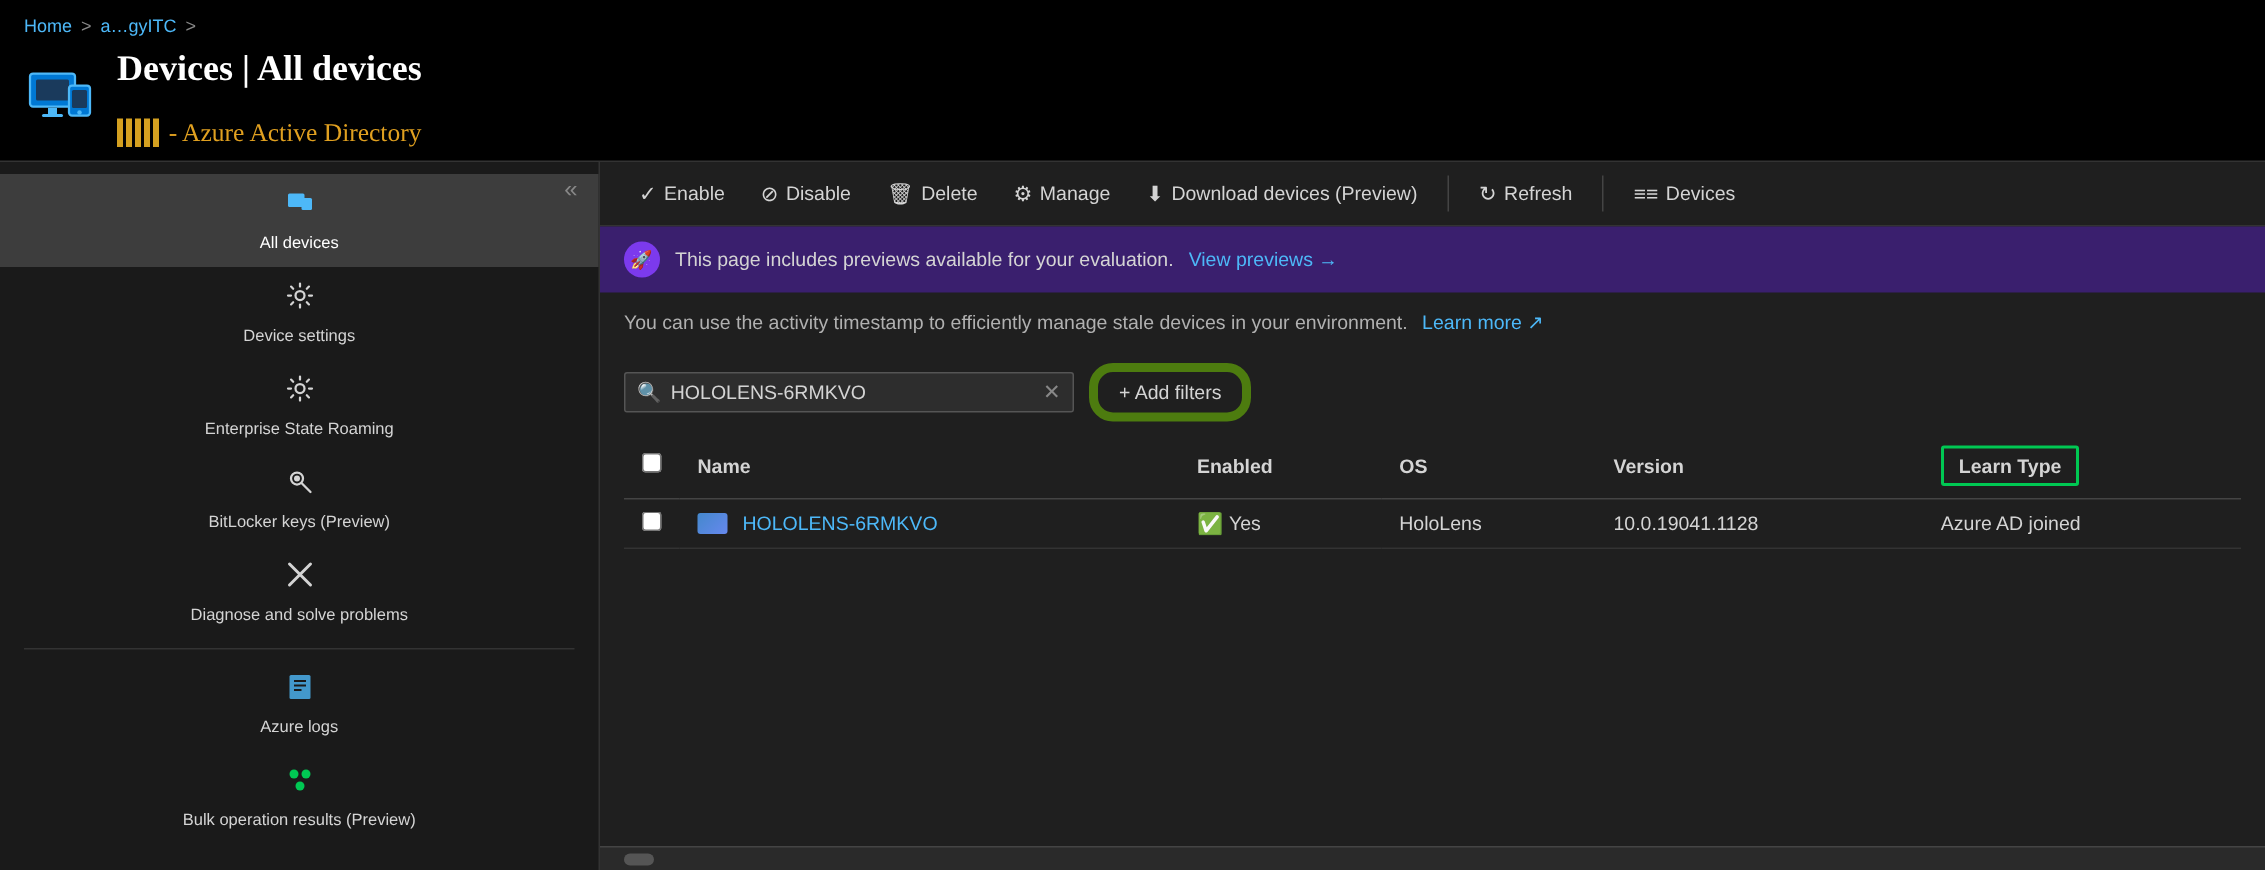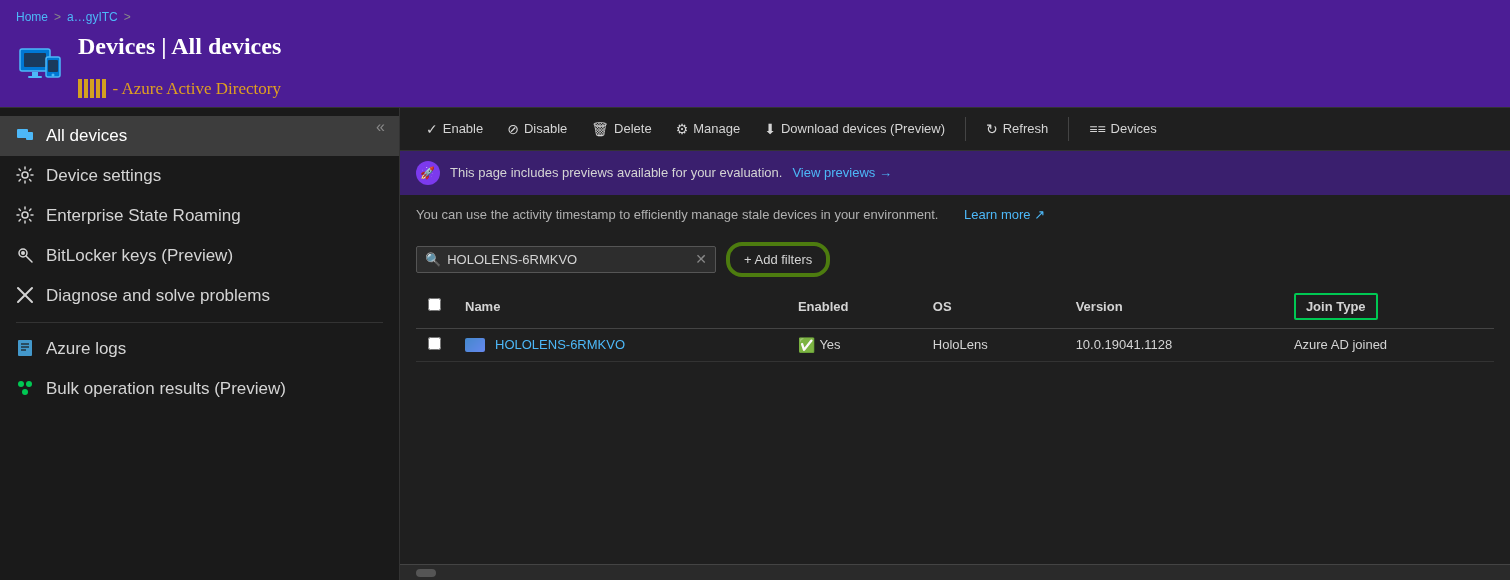--- a/index.html
+++ b/index.html
@@ -8,21 +8,21 @@
       color: #d4d4d4;
       font-family: 'Segoe UI', Arial, sans-serif;
       font-size: 13px;
       height: 580px;
       overflow: hidden;
       display: flex;
       flex-direction: column;
     }
     
     .header {
-      background: #4c1d95;
+      background: #000000;
       padding: 10px 16px 8px 16px;
       border-bottom: 1px solid #333;
     }
     .breadcrumb {
       display: flex;
       align-items: center;
       gap: 6px;
       margin-bottom: 8px;
       font-size: 12px;
     }
@@ -86,25 +86,27 @@
       right: 8px;
       background: none;
       border: none;
       color: #888;
       cursor: pointer;
       font-size: 16px;
       padding: 2px 6px;
     }
     .sidebar-item {
       display: flex;
+      align-items: center;
       gap: 12px;
       padding: 10px 16px;
       cursor: pointer;
       color: #d4d4d4;
-      font-size: 17px;
+      font-size: 11px;
+      flex-direction: column;
     }
     .sidebar-item.active {
       background: #3d3d3d;
       color: #ffffff;
     }
     .sidebar-item .icon {
       width: 18px;
       height: 18px;
       display: flex;
       align-items: center;
@@ -233,21 +235,21 @@
       font-size: 14px;
       padding: 0;
       line-height: 1;
     }
     .add-filters-btn {
       display: flex;
       align-items: center;
       gap: 5px;
       padding: 6px 14px;
       background: none;
-      border: 4px solid #4d7c0f;
+      border: 6px solid #4d7c0f;
       border-radius: 16px;
       color: #d4d4d4;
       cursor: pointer;
       font-size: 13px;
     }
     
     .table-container {
       flex: 1;
       overflow: auto;
       padding: 0 16px;
@@ -477,21 +479,21 @@
     </div>
 
     <div class="banner">
       <div class="banner-icon">🚀</div>
       <span>This page includes previews available for your evaluation.</span>
       <span class="banner-link">View previews →</span>
     </div>
 
     <div class="info-text">
       <span>You can use the activity timestamp to efficiently manage stale devices in your environment.</span>
-      <a style="margin-left: 22px;">Learn more ↗</a>
+      <a style="margin-left: 6px;">Learn more ↗</a>
     </div>
 
     <div class="search-row">
       <div class="search-box">
         <span style="color:#888; font-size:13px;">🔍</span>
         <input type="text" value="HOLOLENS-6RMKVO" style="">
         <button class="clear-btn">✕</button>
       </div>
       <button class="add-filters-btn">+ Add filters</button>
     </div>
@@ -509,21 +511,21 @@
             <th>
               <span>Enabled</span>
             </th>
             <th>
               <span>OS</span>
             </th>
             <th>
               <span>Version</span>
             </th>
             <th>
-              <span class="join-type-header" style="display:inline-block; border: 2px solid #00c853; padding: 4px 10px; border-radius: 2px;">Join Type</span>
+              <span class="join-type-header" style="display:inline-block; border: 2px solid #00c853; padding: 4px 10px; border-radius: 2px;">Learn Type</span>
             </th>
           </tr>
         </thead>
         <tbody>
           <tr>
             <td class="checkbox-cell">
               <input type="checkbox" style="">
             </td>
             <td>
               <div class="device-name-link">

